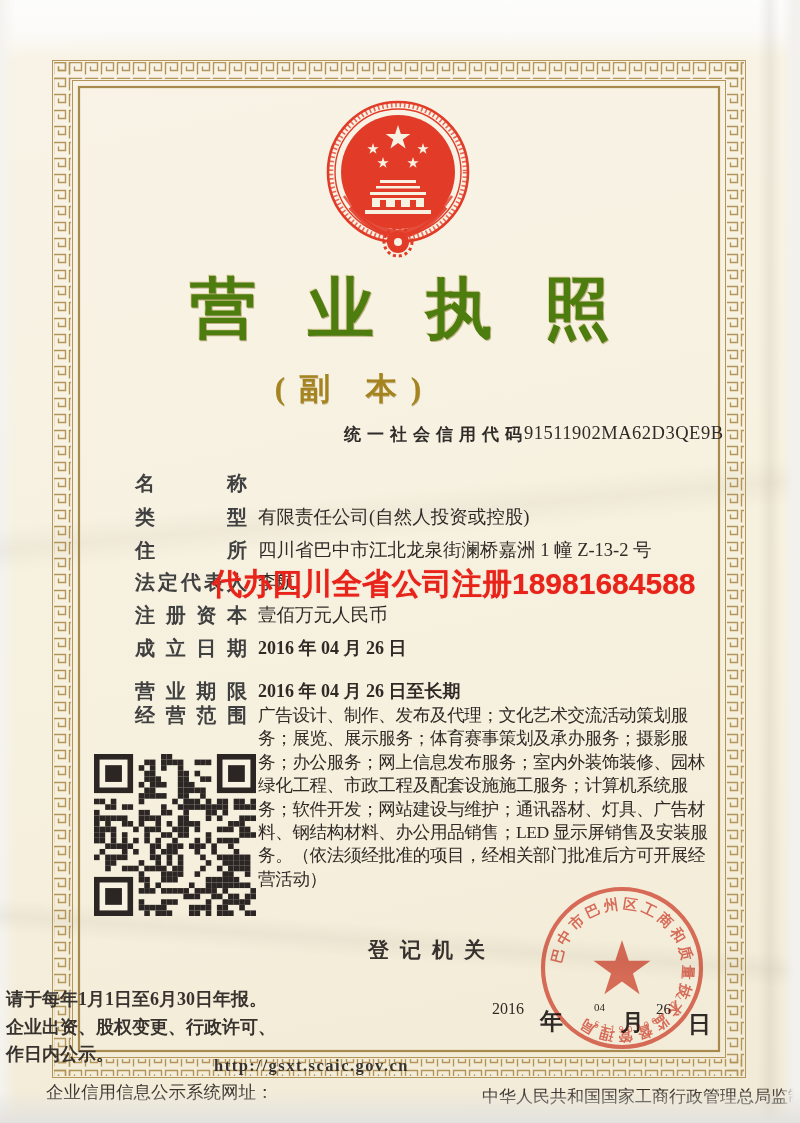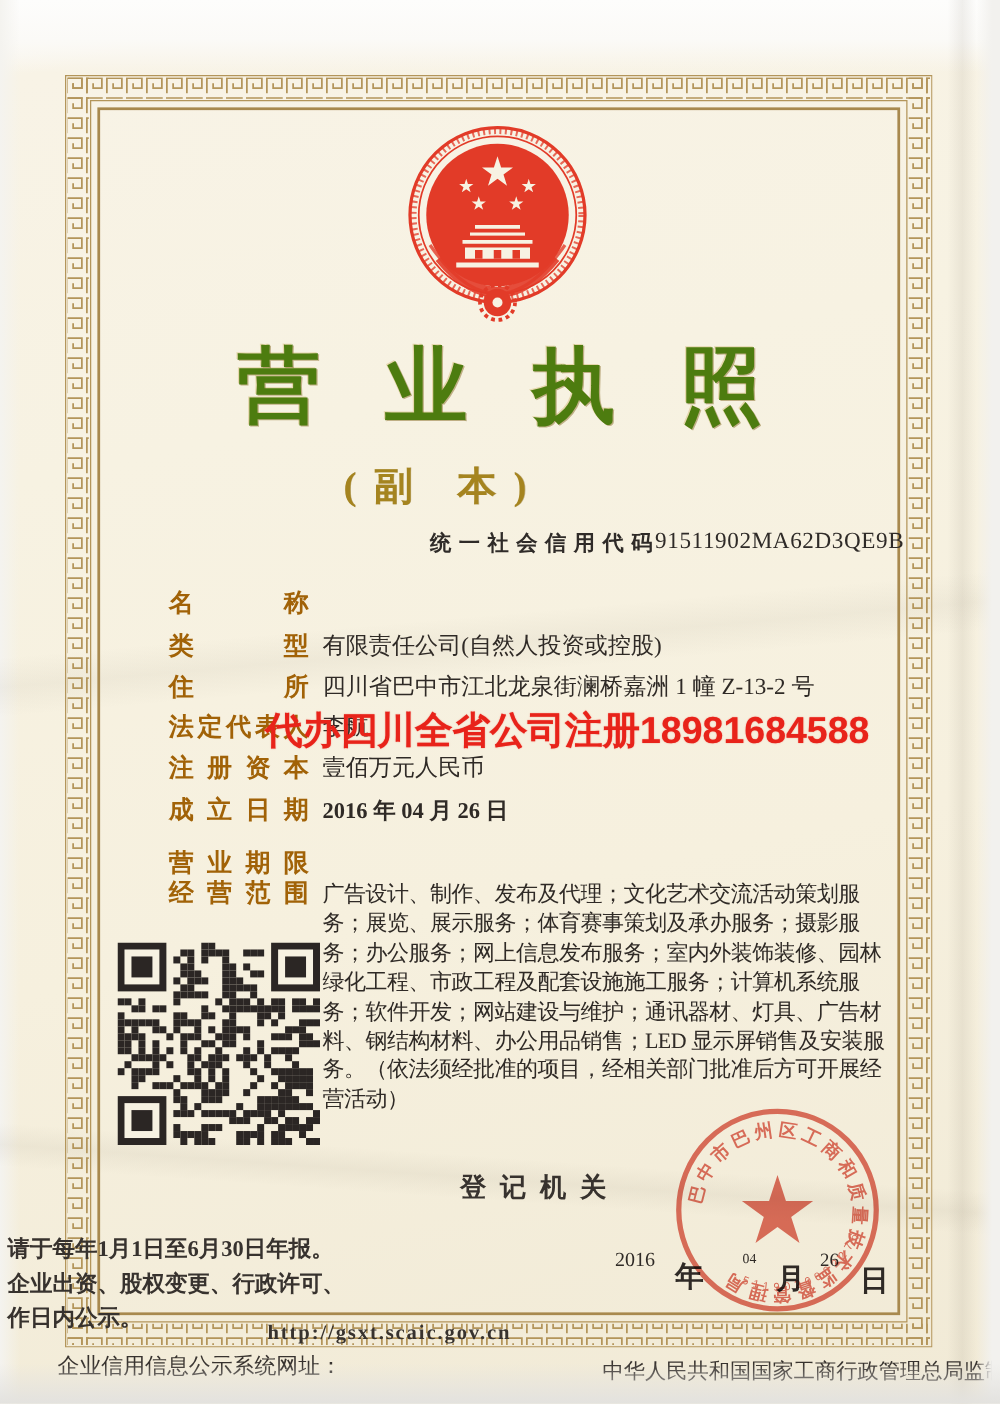--- a/index.html
+++ b/index.html
@@ -43,21 +43,21 @@
     position:absolute;left:0;top:368px;width:696px;text-align:center;
     font-size:31px;font-weight:bold;color:#a5841f;letter-spacing:14px;padding-left:14px;box-sizing:border-box;
     text-shadow:.5px .5px 0 rgba(122,93,20,.4);
   }
   .code-row{position:absolute;left:0;top:423px;width:792px;height:24px;color:#2f2b28;}
   .code-label{position:absolute;left:344px;top:0;font-size:17px;font-weight:bold;letter-spacing:6px;}
   .code-value{position:absolute;left:524px;top:0;font-size:18.5px;letter-spacing:.5px;font-family:"Liberation Serif",serif;}
 
   .f-label{
     position:absolute;left:135px;width:112px;
-    font-size:20px;font-weight:bold;color:#a16207;
+    font-size:20px;font-weight:bold;color:#404040;
     text-align:justify;text-align-last:justify;line-height:1.1;
   }
   .f-value{
     position:absolute;left:258px;width:462px;
     font-size:18.5px;color:#2f2a26;line-height:23.4px;
   }
   .r0{top:472px;} .r1{top:506px;} .r2{top:539px;}
   .r3{top:571px;} .r4{top:604px;} .r5{top:637px;}
   .r6{top:680px;} .r7{top:704px;}
   .f-value.r5,.f-value.r6{font-weight:bold;font-size:18px;}
@@ -184,20 +184,21 @@
   <div class="f-label r3">法定代表人</div>
   <div class="f-value r3">李航</div>
 
   <div class="f-label r4">注册资本</div>
   <div class="f-value r4">壹佰万元人民币</div>
 
   <div class="f-label r5">成立日期</div>
   <div class="f-value r5">2016 年 04 月 26 日</div>
 
   <div class="f-label r6">营业期限</div>
+  <div class="f-value r6">2016 年 04 月 26 日至长期</div>
 
   <div class="f-label r7">经营范围</div>
   <div class="f-value r7 scope">广告设计、制作、发布及代理；文化艺术交流活动策划服务；展览、展示服务；体育赛事策划及承办服务；摄影服务；办公服务；网上信息发布服务；室内外装饰装修、园林绿化工程、市政工程及配套设施施工服务；计算机系统服务；软件开发；网站建设与维护；通讯器材、灯具、广告材料、钢结构材料、办公用品销售；LED 显示屏销售及安装服务。（依法须经批准的项目，经相关部门批准后方可开展经营活动）</div>
 
   <div class="watermark">代办四川全省公司注册18981684588</div>
 
   <svg class="qr" id="qr-svg" width="162" height="162" viewBox="0 0 162.4 162.4">
       <rect x="67.19999999999999" y="0" width="5.6" height="5.6" fill="#2b2624"></rect>
       <rect x="72.8" y="0" width="5.6" height="5.6" fill="#2b2624"></rect>
       <rect x="50.4" y="5.6" width="5.6" height="5.6" fill="#2b2624"></rect>

